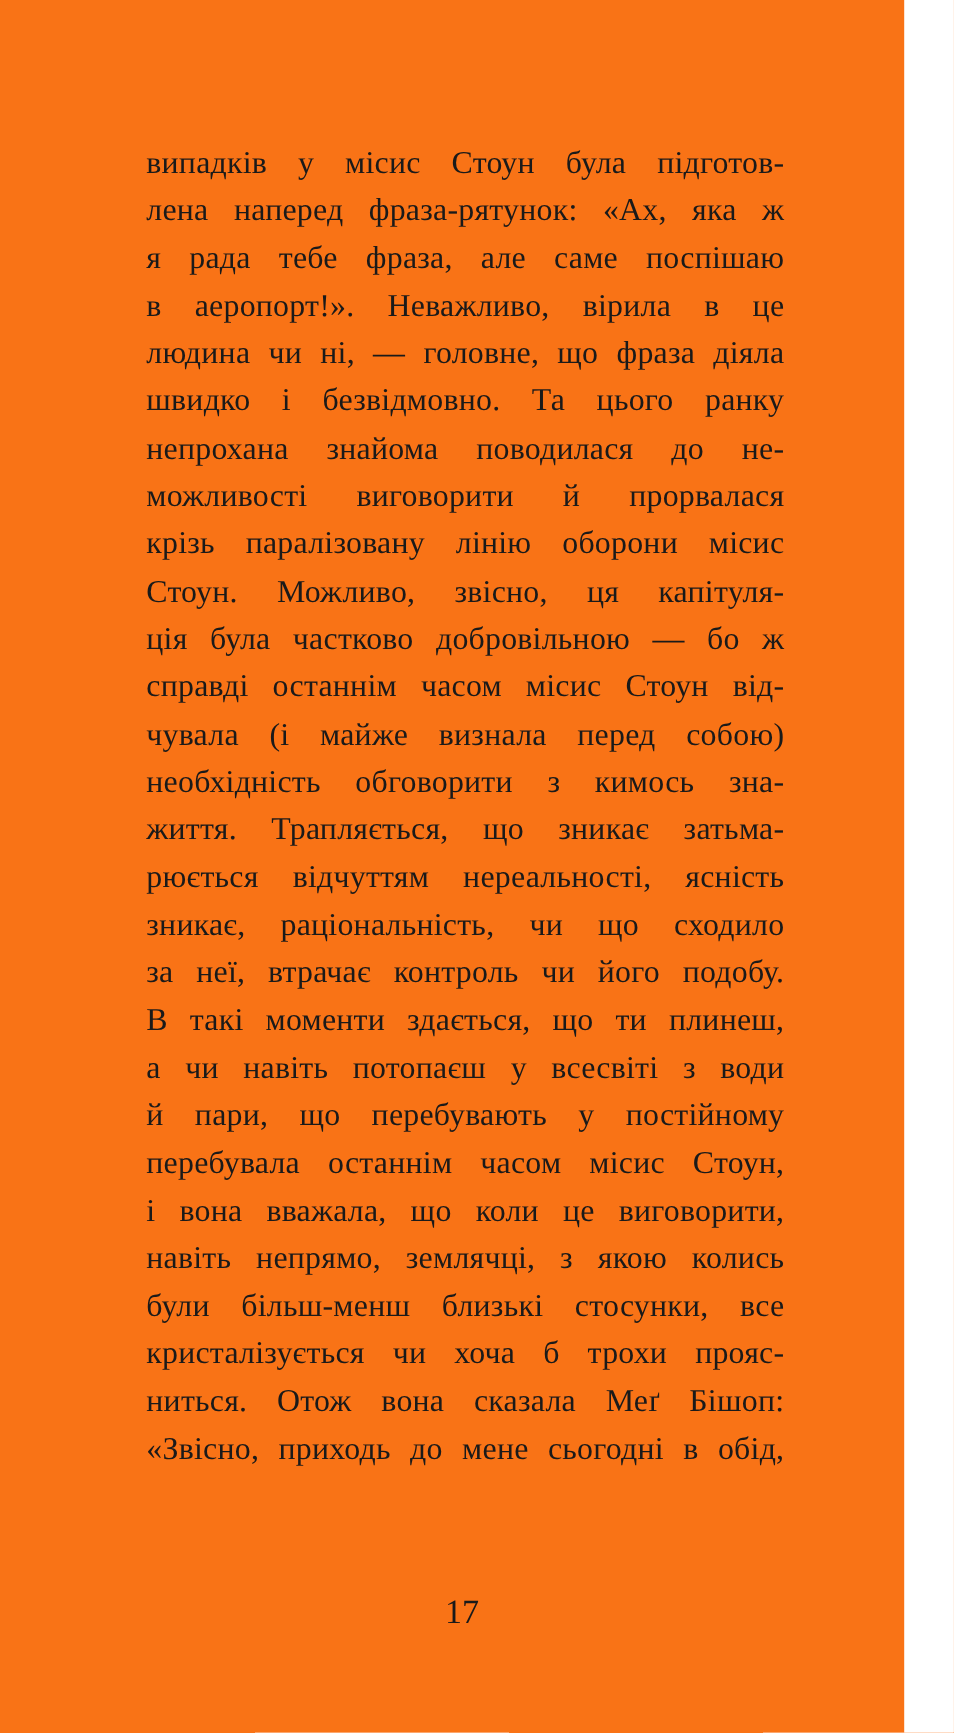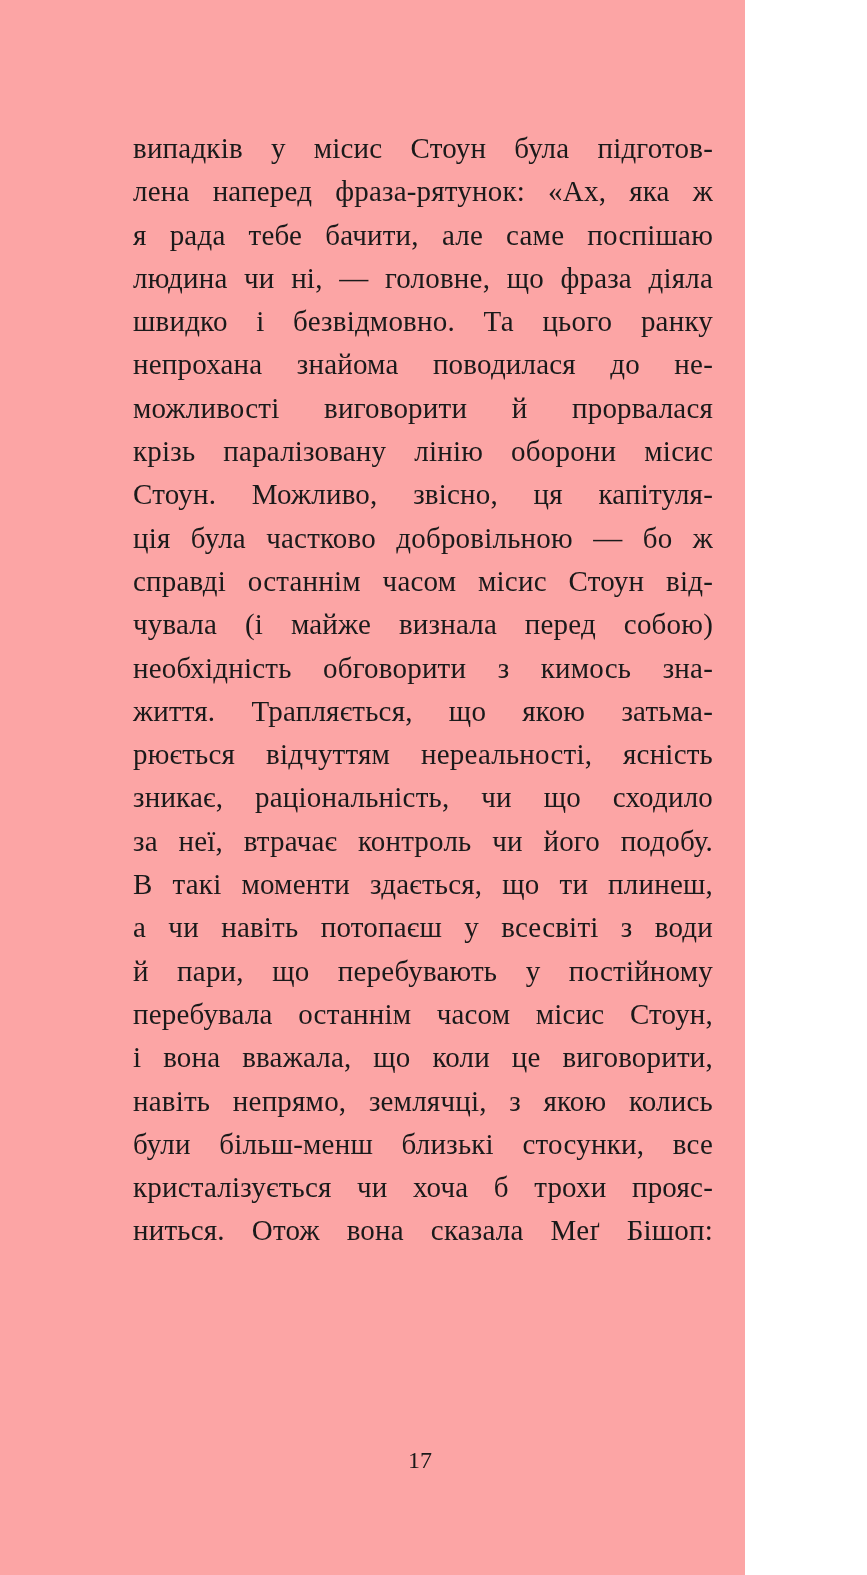--- a/index.html
+++ b/index.html
@@ -9,23 +9,23 @@
     }
     body {
       width: 867px;
       height: 1575px;
       position: relative;
       overflow: hidden;
     }
     .page {
       position: absolute;
       left: 0; top: 0;
-      width: 745px;
+      width: 822px;
       height: 1575px;
-      background: #fca5a5;
+      background: #f97316;
     }
     .text-block {
       position: absolute;
       left: 133px;
       top: 127px;
       width: 580px;
       font-family: "Liberation Serif", "DejaVu Serif", serif;
       font-size: 29px;
       line-height: 43.3px;
       color: #1a1a1a;
@@ -41,50 +41,52 @@
     .line.last {
       text-align-last: justify;
     }
     .page-number {
       position: absolute;
       left: 0;
       width: 840px;
       top: 1447px;
       text-align: center;
       font-family: "Liberation Serif", "DejaVu Serif", serif;
-      font-size: 24px;
+      font-size: 31px;
       color: #1a1a1a;
     }
   </style>
 </head>
 <body>
 
 <div class="page">
   <div class="text-block">
     <span class="line">випадків у місис Стоун була підготов-</span>
     <span class="line">лена наперед фраза-рятунок: «Ах, яка ж</span>
-    <span class="line">я рада тебе бачити, але саме поспішаю</span>
+    <span class="line">я рада тебе фраза, але саме поспішаю</span>
+    <span class="line">в аеропорт!». Неважливо, вірила в це</span>
     <span class="line">людина чи ні, — головне, що фраза діяла</span>
     <span class="line">швидко і безвідмовно. Та цього ранку</span>
     <span class="line">непрохана знайома поводилася до не-</span>
     <span class="line">можливості виговорити й прорвалася</span>
     <span class="line">крізь паралізовану лінію оборони місис</span>
     <span class="line">Стоун. Можливо, звісно, ця капітуля-</span>
     <span class="line">ція була частково добровільною — бо ж</span>
     <span class="line">справді останнім часом місис Стоун від-</span>
     <span class="line">чувала (і майже визнала перед собою)</span>
     <span class="line">необхідність обговорити з кимось зна-</span>
-    <span class="line">життя. Трапляється, що якою затьма-</span>
+    <span class="line">життя. Трапляється, що зникає затьма-</span>
     <span class="line">рюється відчуттям нереальності, ясність</span>
     <span class="line">зникає, раціональність, чи що сходило</span>
     <span class="line">за неї, втрачає контроль чи його подобу.</span>
     <span class="line">В такі моменти здається, що ти плинеш,</span>
     <span class="line">а чи навіть потопаєш у всесвіті з води</span>
     <span class="line">й пари, що перебувають у постійному</span>
     <span class="line">перебувала останнім часом місис Стоун,</span>
     <span class="line">і вона вважала, що коли це виговорити,</span>
     <span class="line">навіть непрямо, землячці, з якою колись</span>
     <span class="line">були більш-менш близькі стосунки, все</span>
     <span class="line">кристалізується чи хоча б трохи прояс-</span>
     <span class="line">ниться. Отож вона сказала Меґ Бішоп:</span>
+    <span class="line last">«Звісно, приходь до мене сьогодні в обід,</span>
   </div>
   <div class="page-number">17</div>
 </div>
 
 </body></html>

